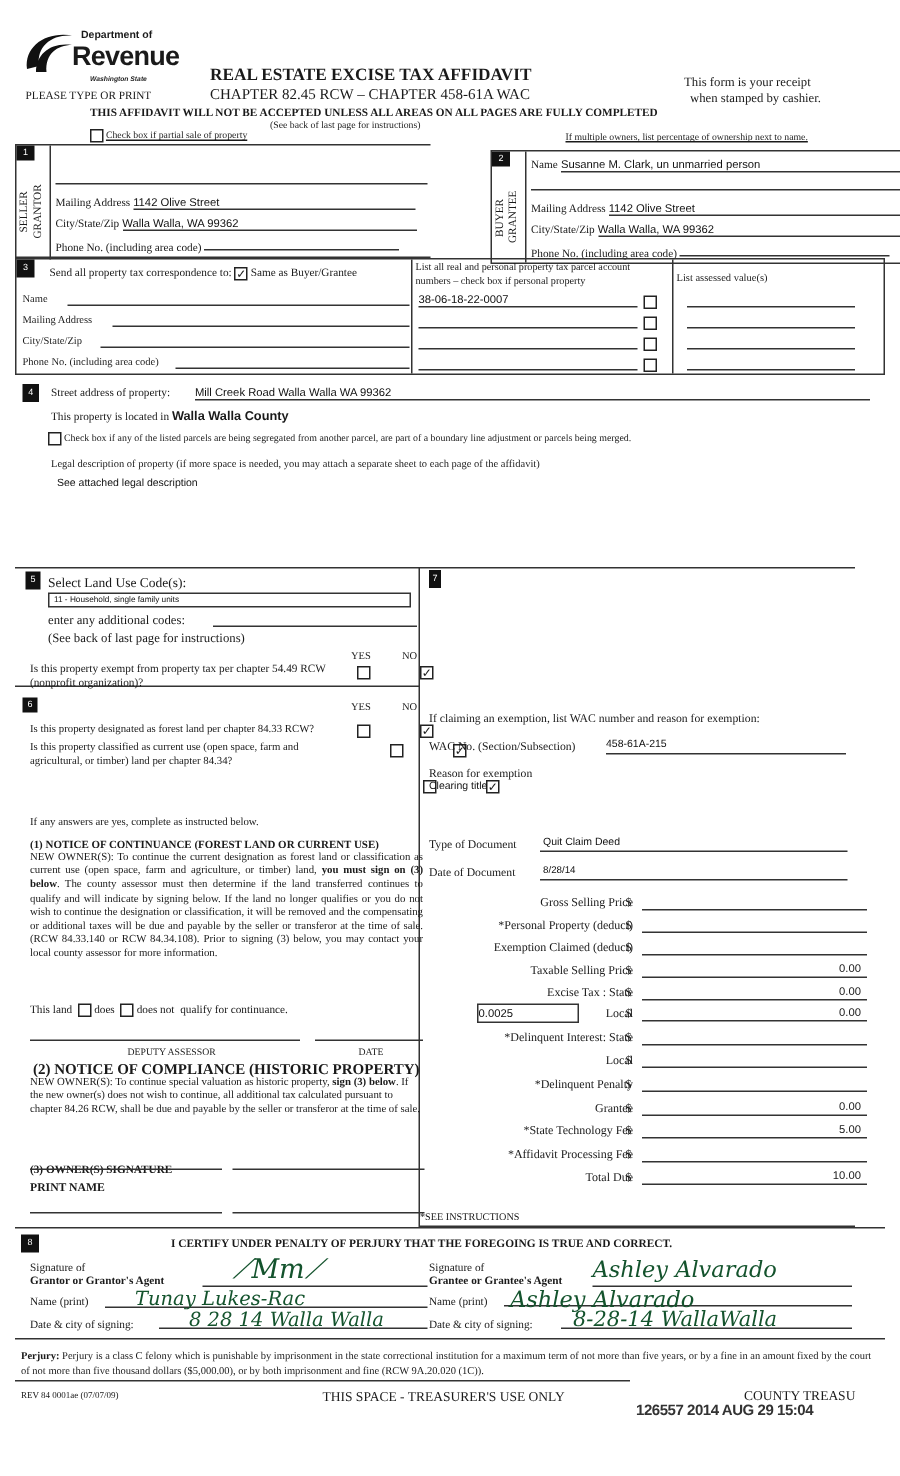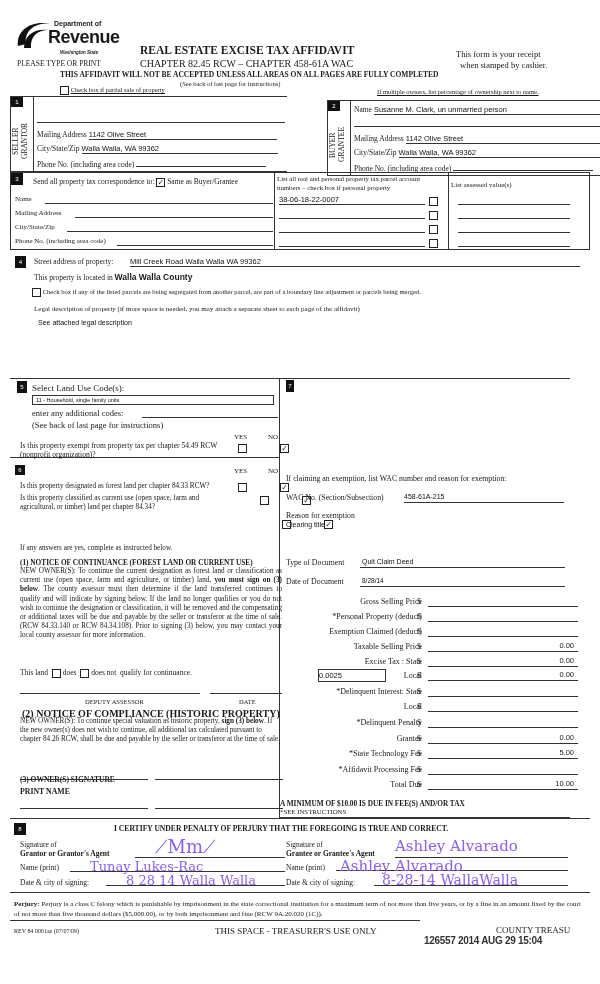--- a/index.html
+++ b/index.html
@@ -8,21 +8,21 @@
   .abs { position: absolute; }
   .sans { font-family: "Liberation Sans", sans-serif; font-weight: bold; }
   .num { display: inline-block; background: #111; color: #fff; font-size: 6px; text-align: center; font-family: "Liberation Sans", sans-serif; }
   .line { border-bottom: 1px solid #333; }
   .cb { display: inline-block; width: 9px; height: 9px; border: 1px solid #222; background: #fff; vertical-align: middle; position: relative; font-size: 8px; line-height: 7px; text-align: center; font-family: "DejaVu Sans", sans-serif; }
   .fill { font-family: "Liberation Sans", sans-serif; font-size: 7.5px; color: #111; }
   .box { border: 1px solid #333; }
   .vert { writing-mode: vertical-rl; transform: rotate(180deg); font-size: 7.5px; text-align: center; line-height: 9px; }
   .center { text-align: left; }
   .bold { font-weight: bold; }
-  .sig { font-family: "DejaVu Serif", serif; font-size: 13px; color: #8b5cf6; }
+  .sig { font-family: "DejaVu Serif", serif; font-style: italic; font-size: 13px; color: #14532d; }
   .frow { position: absolute; left: 0; width: 100%; height: 11px; }
   .flabel { position: absolute; right: 168px; font-size: 8px; white-space: nowrap; }
   .fline { position: absolute; left: 148px; width: 150px; border-bottom: 1px solid #333; height: 10px; }
   .fval { position: absolute; right: 4px; top: -1px; font-family: "Liberation Sans", sans-serif; font-size: 7.5px; }
 </style>
 </head>
 <body>
 
 <div class="abs" style="left:14px;top:18px;width:90px;height:40px;">
   <svg class="abs" style="left:0;top:0" width="40" height="34" viewBox="0 0 40 34">
@@ -338,21 +338,20 @@
       </div>
     <div class="frow" style="top:183px;">
         <span class="flabel">Total Due</span>
         <span class="abs" style="left:137px;">$</span>
         <span class="fline">
           <span class="fval">10.00</span>
         </span>
       </div>
   </div>
 
-  <div class="abs bold center" style="left:0;top:421px;width:300px;font-size:7.3px;">A MINIMUM OF $10.00 IS DUE IN FEE(S) AND/OR TAX</div>
   <div class="abs center" style="left:0;top:430px;width:300px;font-size:6.8px;">*SEE INSTRUCTIONS</div>
 </div>
 
 <div class="abs" style="left:10px;top:818px;width:580px;height:75px;border-top:1px solid #333;border-bottom:1px solid #333;">
   <span class="num abs" style="left:4px;top:4px;width:12px;height:12px;line-height:12px;">8</span>
   <div class="abs bold" style="left:104px;top:5px;font-size:7.6px;white-space:nowrap;">I CERTIFY UNDER PENALTY OF PERJURY THAT THE FOREGOING IS TRUE AND CORRECT.</div>
 
   <div class="abs" style="left:10px;top:21px;font-size:7.5px;line-height:9px;">
     <div>Signature of</div>
     <div class="bold">Grantor or Grantor's Agent</div>

